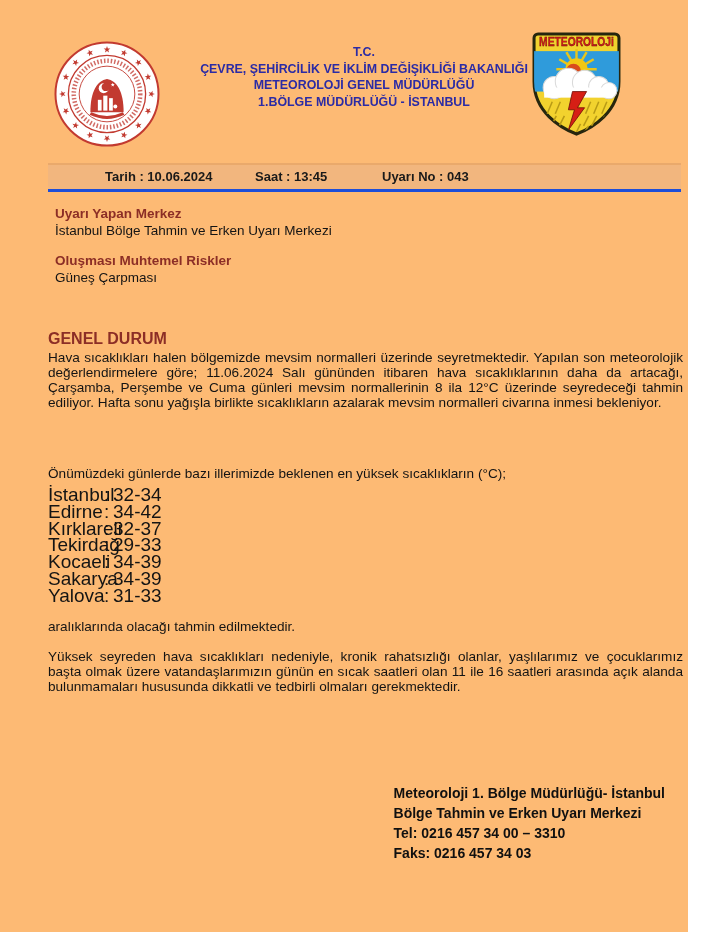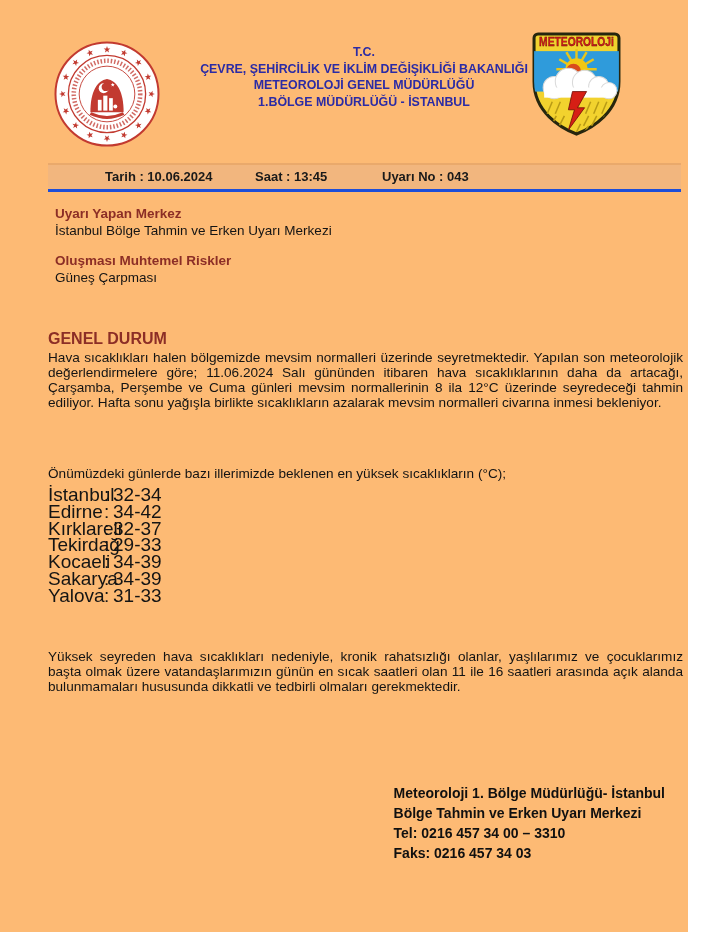--- a/index.html
+++ b/index.html
@@ -185,20 +185,21 @@
       <span class="city-name">Kocaeli</span><span class="city-sep">:</span><span class="city-range">34-39</span>
     </div>
     <div class="city-row">
       <span class="city-name">Sakarya</span><span class="city-sep">:</span><span class="city-range">34-39</span>
     </div>
     <div class="city-row">
       <span class="city-name">Yalova</span><span class="city-sep">:</span><span class="city-range">31-33</span>
     </div>
   </div>
 
+  <p class="para p3">aralıklarında olacağı tahmin edilmektedir.</p>
   <p class="para p4">Yüksek seyreden hava sıcaklıkları nedeniyle, kronik rahatsızlığı olanlar, yaşlılarımız ve çocuklarımız başta olmak üzere vatandaşlarımızın günün en sıcak saatleri olan 11 ile 16 saatleri arasında açık alanda bulunmamaları hususunda dikkatli ve tedbirli olmaları gerekmektedir.</p>
 
   <div class="footer">
     <div>Meteoroloji 1. Bölge Müdürlüğü- İstanbul</div>
     <div>Bölge Tahmin ve Erken Uyarı Merkezi</div>
     <div>Tel: 0216 457 34 00 – 3310</div>
     <div>Faks: 0216 457 34 03</div>
   </div>
 
 </div>

